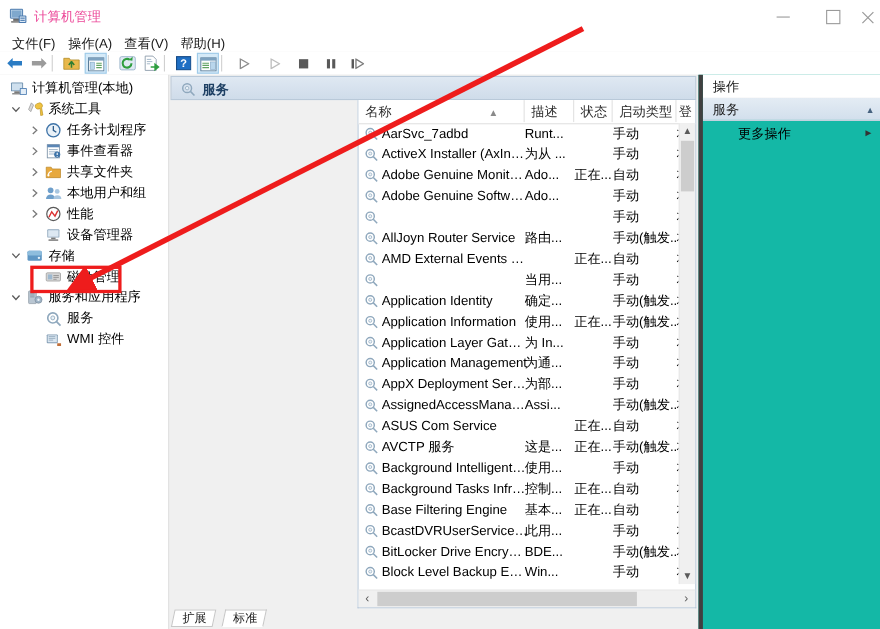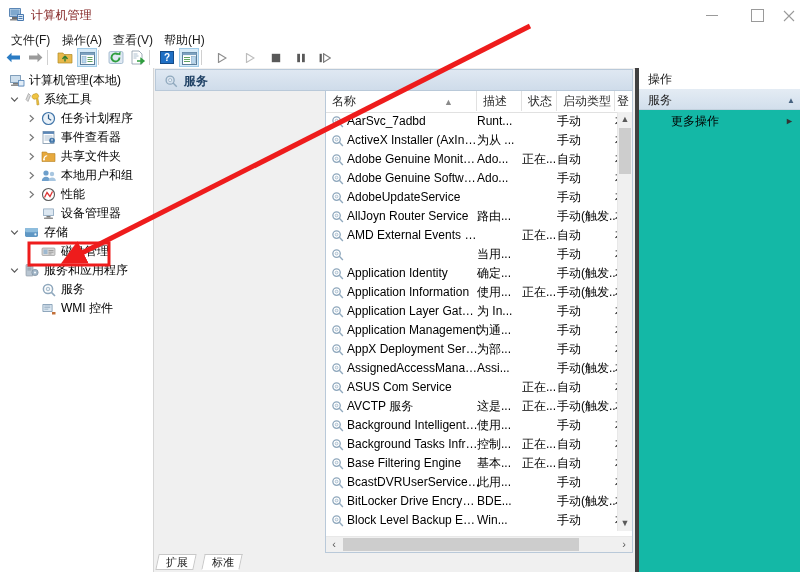--- a/index.html
+++ b/index.html
@@ -7,21 +7,21 @@
     width:800px;height:572px;overflow:hidden;
     font-family:"Liberation Sans","DejaVu Sans",sans-serif;
     font-size:12px;color:#000;background:#fff;
     -webkit-font-smoothing:antialiased;
   }
   .win{position:relative;width:800px;height:572px;background:#f0f0f0;overflow:hidden;}
 
   
   .titlebar{position:absolute;left:0;top:0;width:800px;height:30px;background:#fff;}
   .title-icon{position:absolute;left:8px;top:6px;width:17px;height:17px;}
-  .title-text{position:absolute;left:31px;top:7px;font-size:12px;color:#7f1d1d;letter-spacing:.2px;}
+  .title-text{position:absolute;left:31px;top:7px;font-size:12px;color:#ec4899;letter-spacing:.2px;}
   .wbtn{position:absolute;top:0;width:45px;height:30px;cursor:default;}
   .wbtn i{position:absolute;display:block;background:#9a9a9a;}
   .min i{left:16px;top:15px;width:12px;height:1px;}
   .max i{left:16px;top:9px;width:11px;height:11px;background:transparent;border:1px solid #9a9a9a;}
 
   
   .menubar{position:absolute;left:0;top:30px;width:800px;height:17px;background:#fff;}
   .menuitem{position:absolute;top:1px;font-size:12px;color:#1a1a1a;padding:1px 5px;cursor:default;}
 
   
@@ -474,21 +474,20 @@
             <div class="c-stat"></div>
             <div class="c-start">手动</div>
             <div class="c-log">本</div>
           </div>
           <div class="row" style="top: 76px;">
             <svg class="c-ico" viewBox="0 0 14 14">
               <circle cx="6" cy="6" r="4" fill="none" stroke="#8fa8bd" stroke-width="1.4"></circle>
               <circle cx="6" cy="6" r="1.5" fill="#eef4f9" stroke="#8fa8bd" stroke-width=".7"></circle>
               <path d="M9 9 L12.8 12.8" stroke="#8fa8bd" stroke-width="1.5"></path>
             </svg>
-            <div class="c-name">AdobeUpdateService</div>
             <div class="c-desc"></div>
             <div class="c-stat"></div>
             <div class="c-start">手动</div>
             <div class="c-log">本</div>
           </div>
           <div class="row" style="top: 95px;">
             <svg class="c-ico" viewBox="0 0 14 14">
               <circle cx="6" cy="6" r="4" fill="none" stroke="#8fa8bd" stroke-width="1.4"></circle>
               <circle cx="6" cy="6" r="1.5" fill="#eef4f9" stroke="#8fa8bd" stroke-width=".7"></circle>
               <path d="M9 9 L12.8 12.8" stroke="#8fa8bd" stroke-width="1.5"></path>

